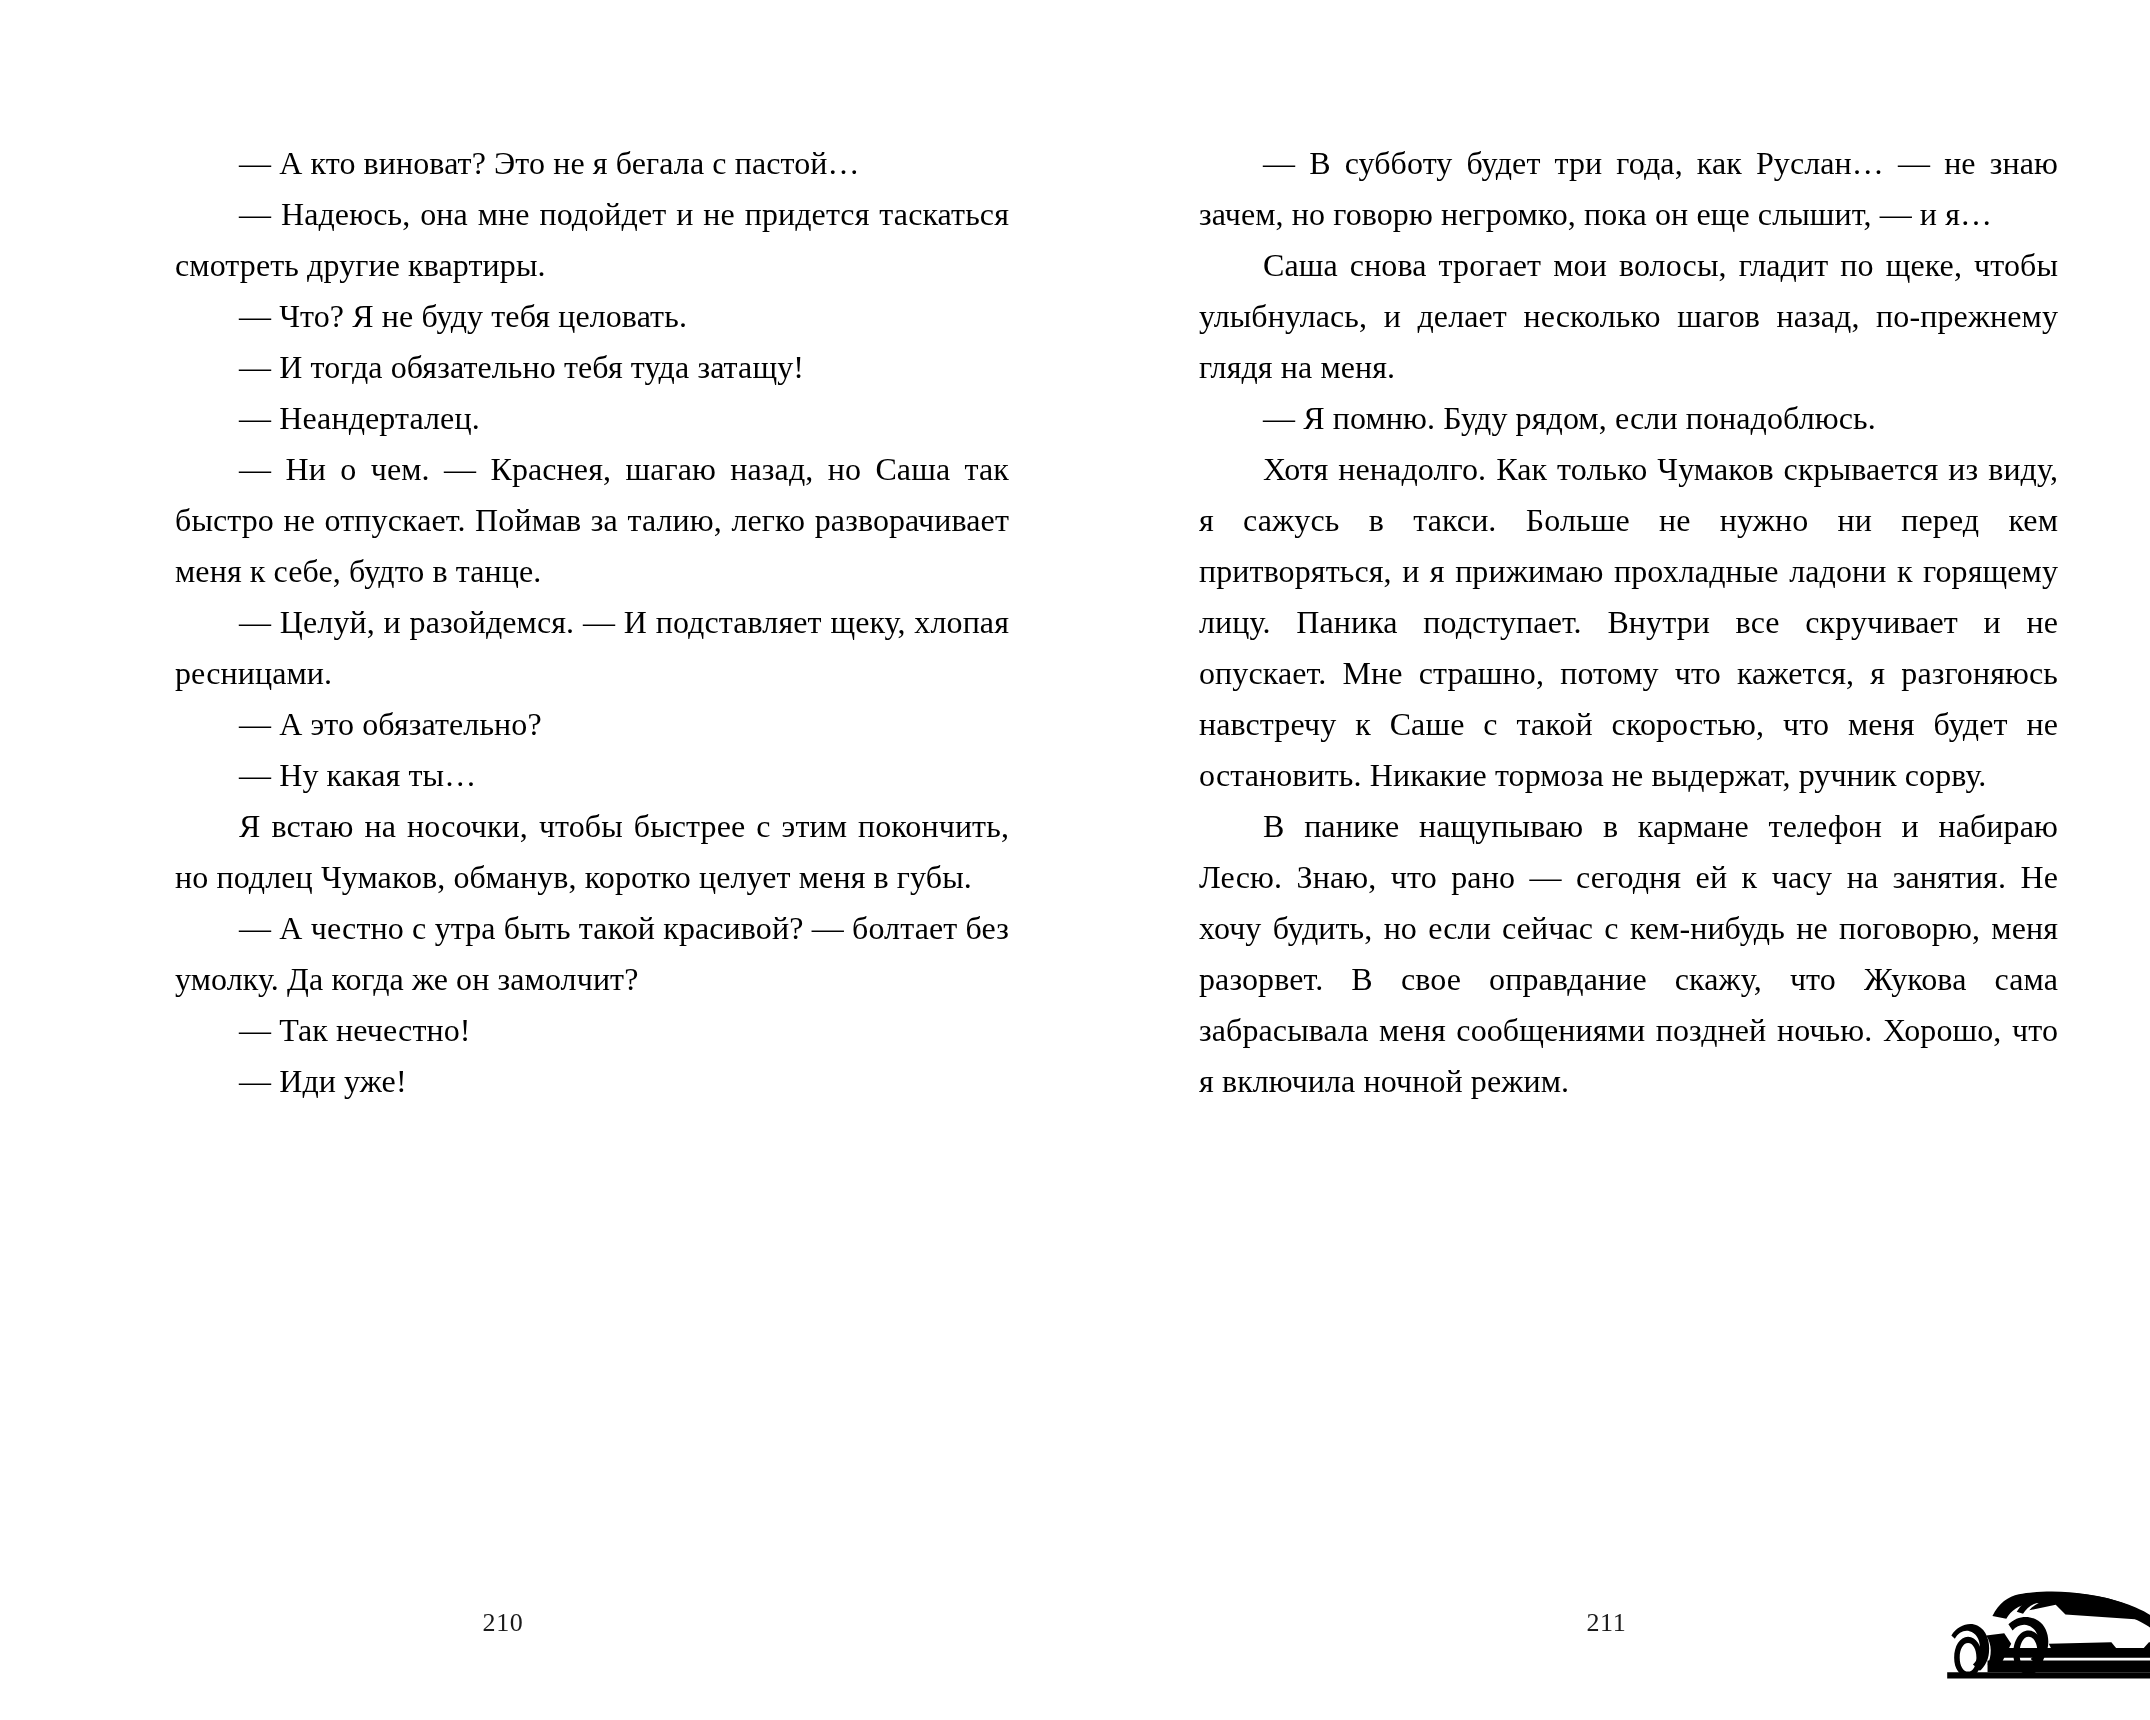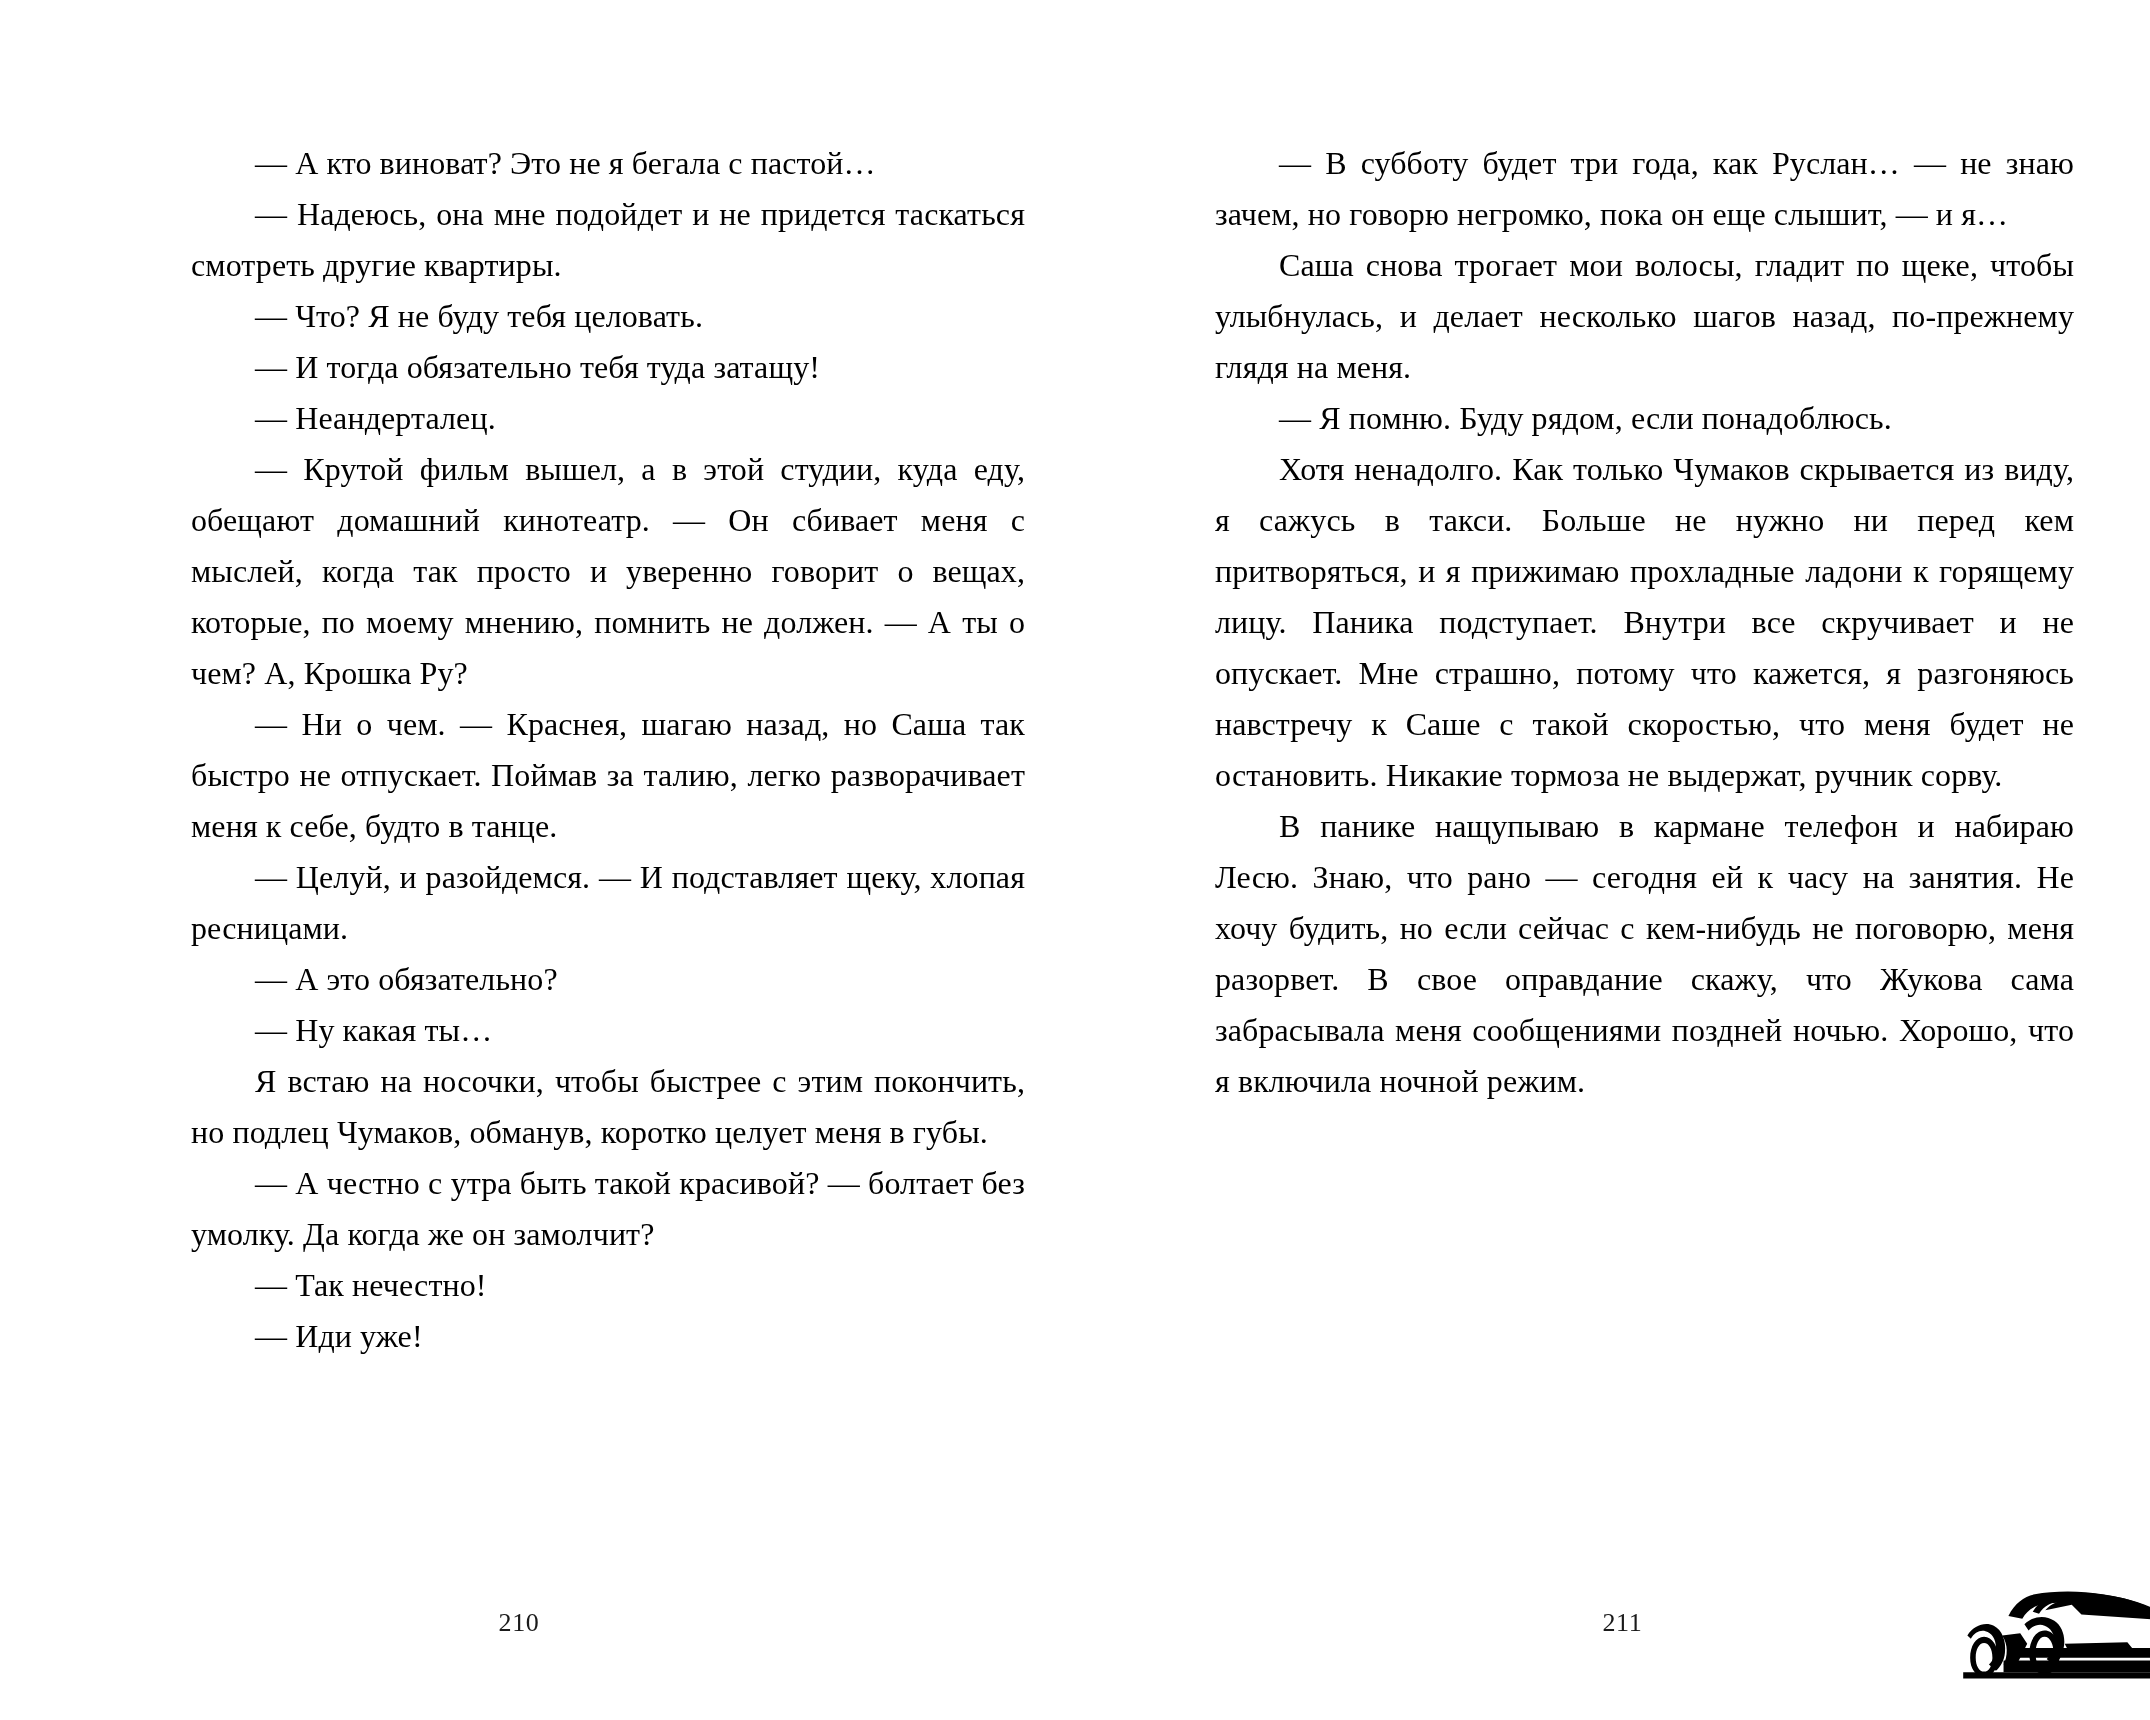--- a/index.html
+++ b/index.html
@@ -23,21 +23,21 @@
     flex-direction: row;
   }
 
   .page {
     position: relative;
     flex: 1 1 50%;
     height: 100%;
     box-sizing: border-box;
   }
 
-  .page-left  { padding: 138px 84px 0 175px; margin-left: 16px; }
+  .page-left  { padding: 138px 84px 0 175px; }
   .page-right { padding: 138px 157px 0 106px; }
 
   .text-column {
     width: 834px;
     font-size: 32px;
     line-height: 51px;
     text-align: justify;
     text-justify: inter-word;
     hyphens: none;
     letter-spacing: 0.1px;
@@ -78,21 +78,20 @@
 
 <div class="spread">
 
   <div class="page page-left">
     <div class="text-column">
       <p class="para last-line-left">— А кто виноват? Это не я бегала с пастой…</p>
       <p class="para last-line-left">— Надеюсь, она мне подойдет и не придется таскаться смотреть другие квартиры.</p>
       <p class="para last-line-left">— Что? Я не буду тебя целовать.</p>
       <p class="para last-line-left">— И тогда обязательно тебя туда затащу!</p>
       <p class="para last-line-left">— Неандерталец.</p>
-      <p class="para last-line-left">— Крутой фильм вышел, а в этой студии, куда еду, обещают домашний кинотеатр. — Он сбивает меня с мыслей, когда так просто и уверенно говорит о вещах, которые, по моему мнению, помнить не должен. — А ты о чем? А,  Крошка Ру?</p>
       <p class="para last-line-left">— Ни о чем. — Краснея, шагаю назад, но Саша так быстро не отпускает. Поймав за талию, легко разворачивает меня к себе, будто в танце.</p>
       <p class="para last-line-left">— Целуй, и разойдемся. — И подставляет щеку, хлопая ресницами.</p>
       <p class="para last-line-left">— А это обязательно?</p>
       <p class="para last-line-left">— Ну какая ты…</p>
       <p class="para last-line-left">Я встаю на носочки, чтобы быстрее с этим покончить, но подлец Чумаков, обманув, коротко целует меня в губы.</p>
       <p class="para last-line-left">— А честно с утра быть такой красивой? — болтает без умолку. Да когда же он замолчит?</p>
       <p class="para last-line-left">— Так нечестно!</p>
       <p class="para last-line-left">— Иди уже!</p>
     </div>
     <div class="folio folio-left">210</div>

